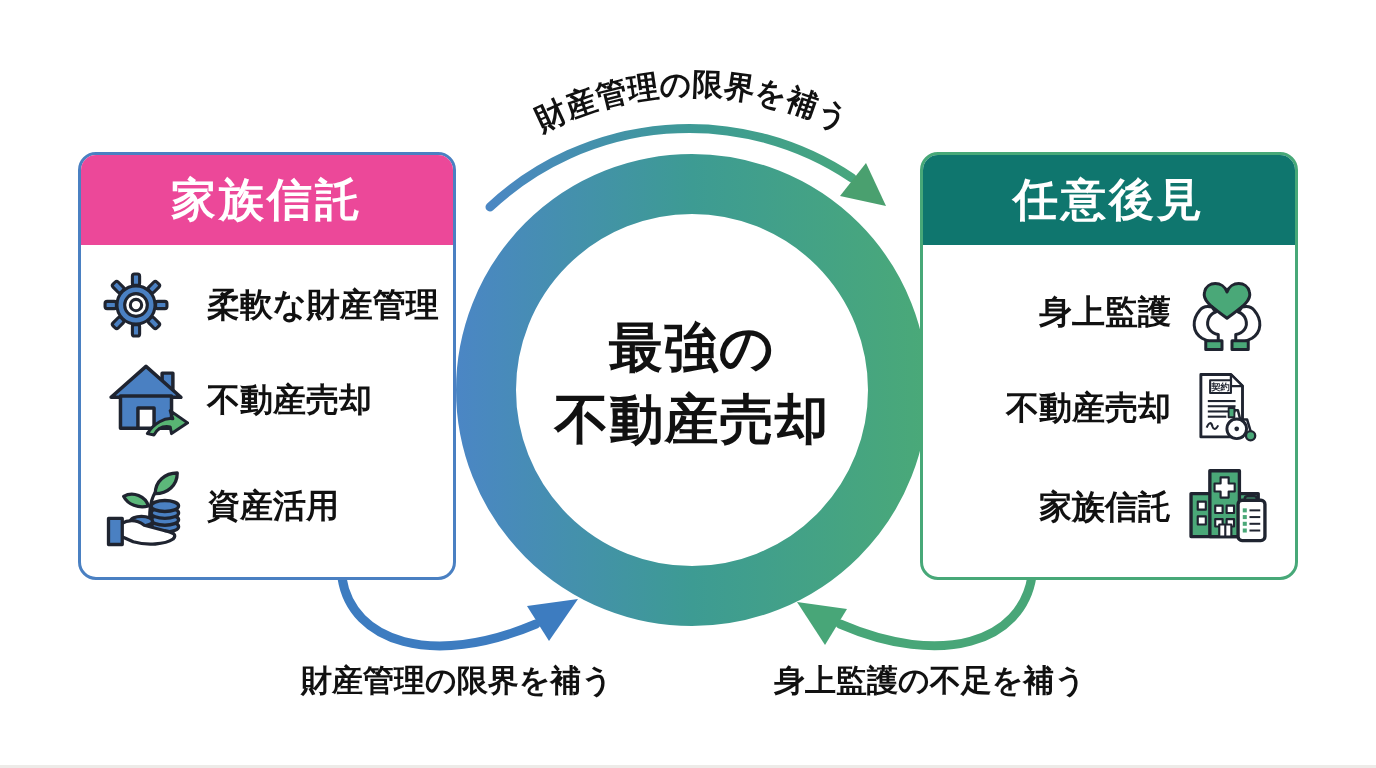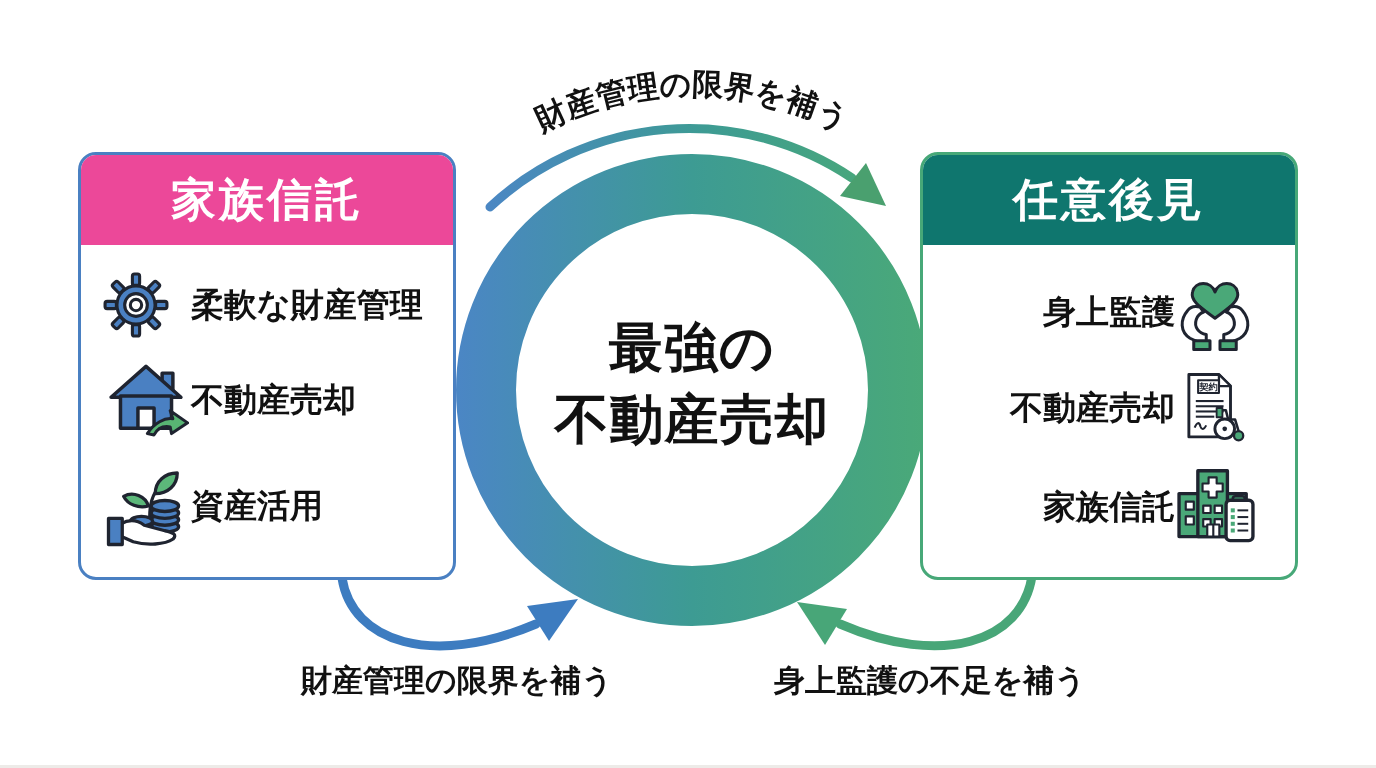--- a/index.html
+++ b/index.html
@@ -18,23 +18,23 @@
   }
   .card-left{left:78px;border-color:#4a80c2;}
   .card-right{left:920px;border-color:#47a878;}
   .card-header{
     flex:0 0 90px;display:flex;align-items:center;justify-content:center;
     color:#fff;font-size:45px;font-weight:700;letter-spacing:3px;
   }
   .card-left .card-header{background:#ec4899;}
   .card-right .card-header{background:#0f766e;}
   .card-body{flex:1;display:flex;flex-direction:column;justify-content:space-evenly;padding:8px 0;}
-  .row{display:flex;align-items:center;}
+  .row{display:flex;align-items:center;gap:16px;}
   .card-left .row{padding-left:22px;}
-  .card-right .row{justify-content:flex-end;padding-right:32px;}
+  .card-right .row{justify-content:flex-end;padding-right:20px;}
   .icon{width:88px;display:flex;align-items:center;justify-content:flex-start;flex:0 0 88px;}
   .row .label{font-size:33px;font-weight:700;color:#111;white-space:nowrap;}
   .bottom-label{
     position:absolute;top:660px;width:400px;text-align:center;
     font-size:31px;font-weight:700;color:#111;white-space:nowrap;
   }
   .bl-left{left:257px;}
   .bl-right{left:730px;}
   .floor{position:absolute;left:0;bottom:0;width:100%;height:3px;background:#edebe8;}
 </style>

